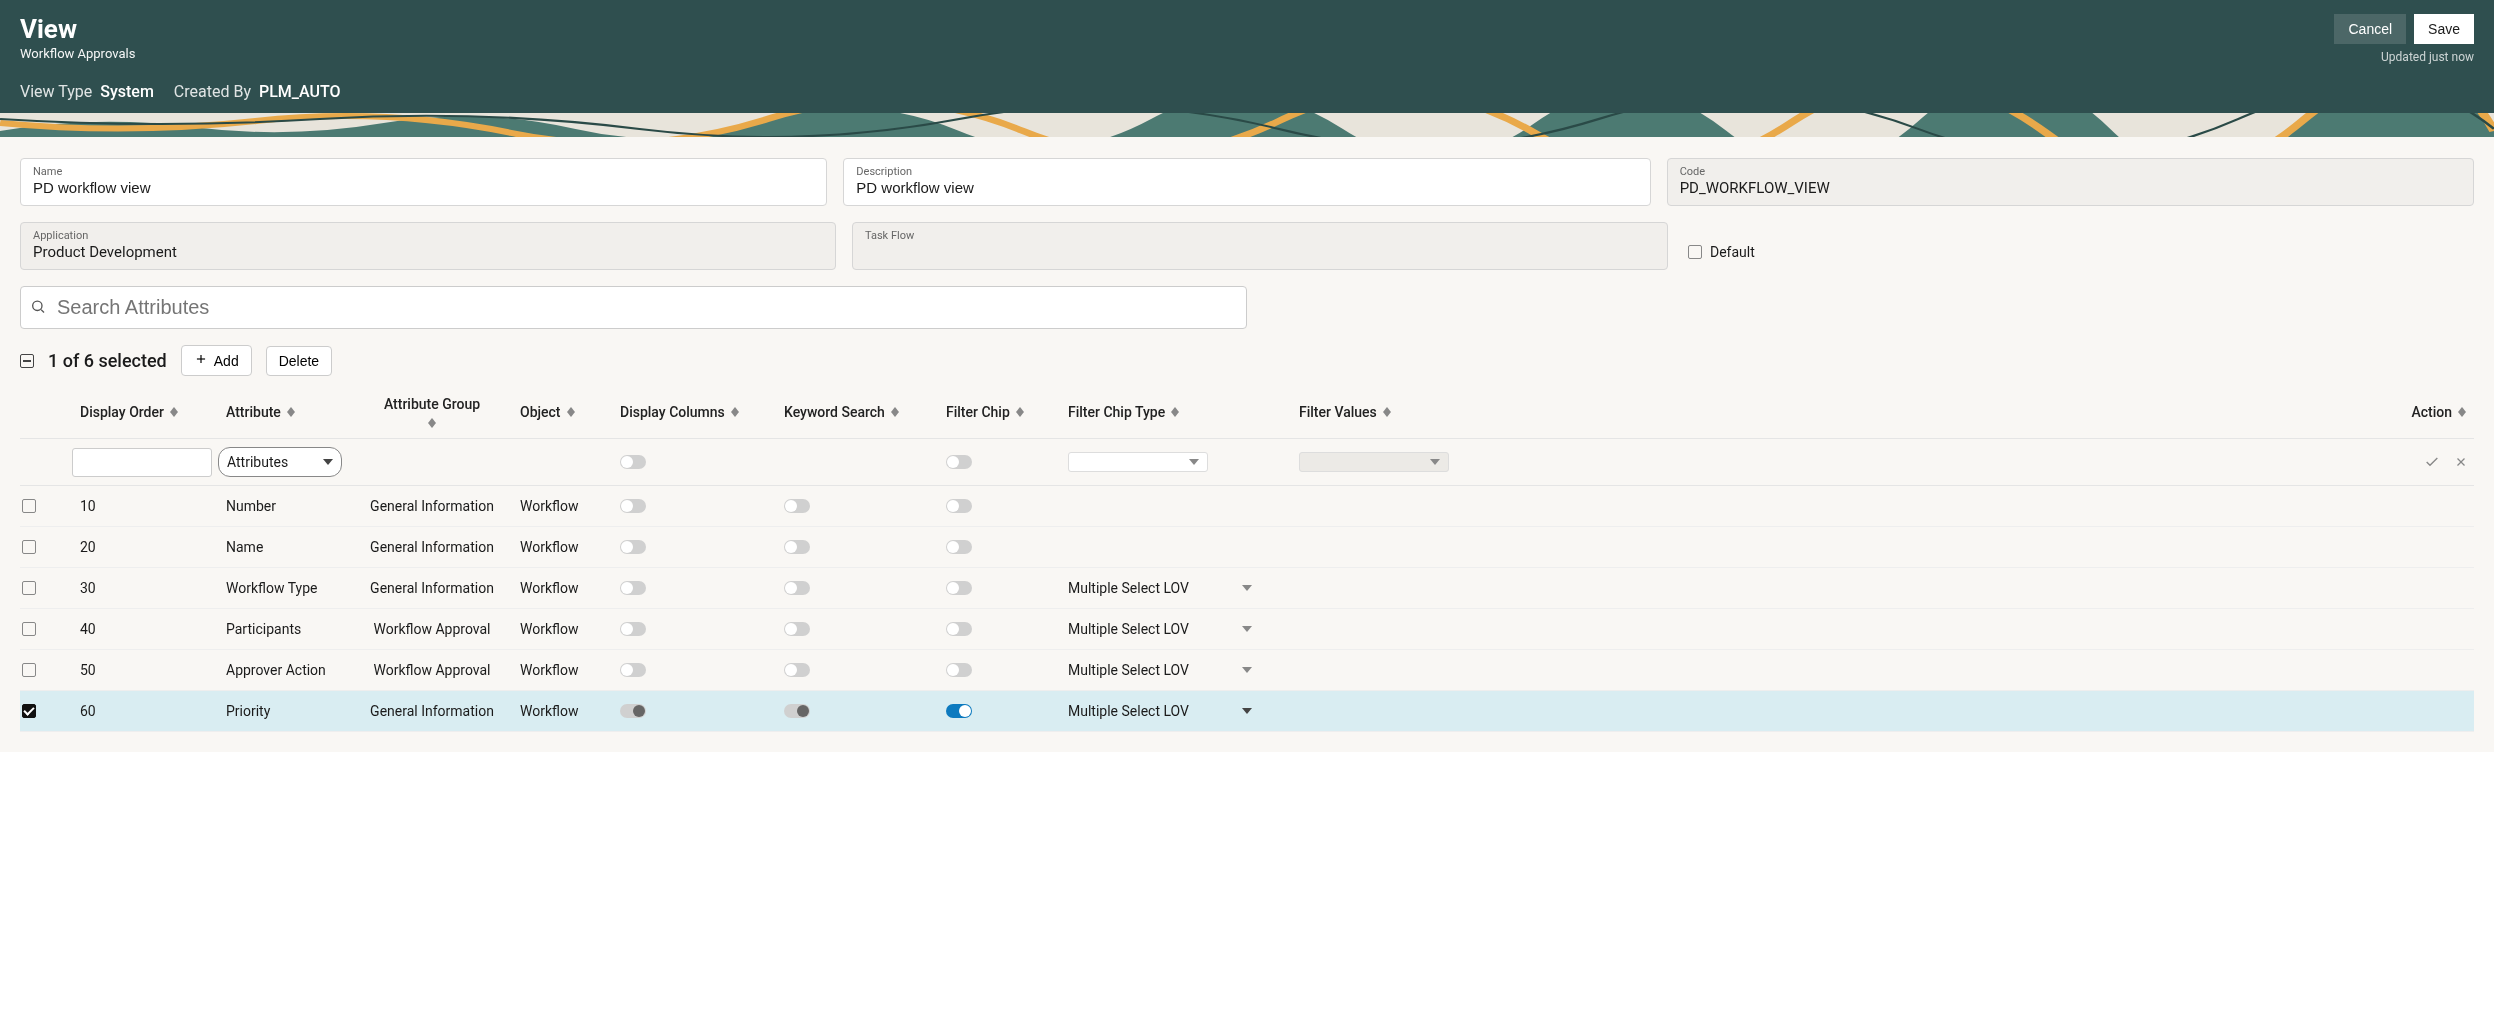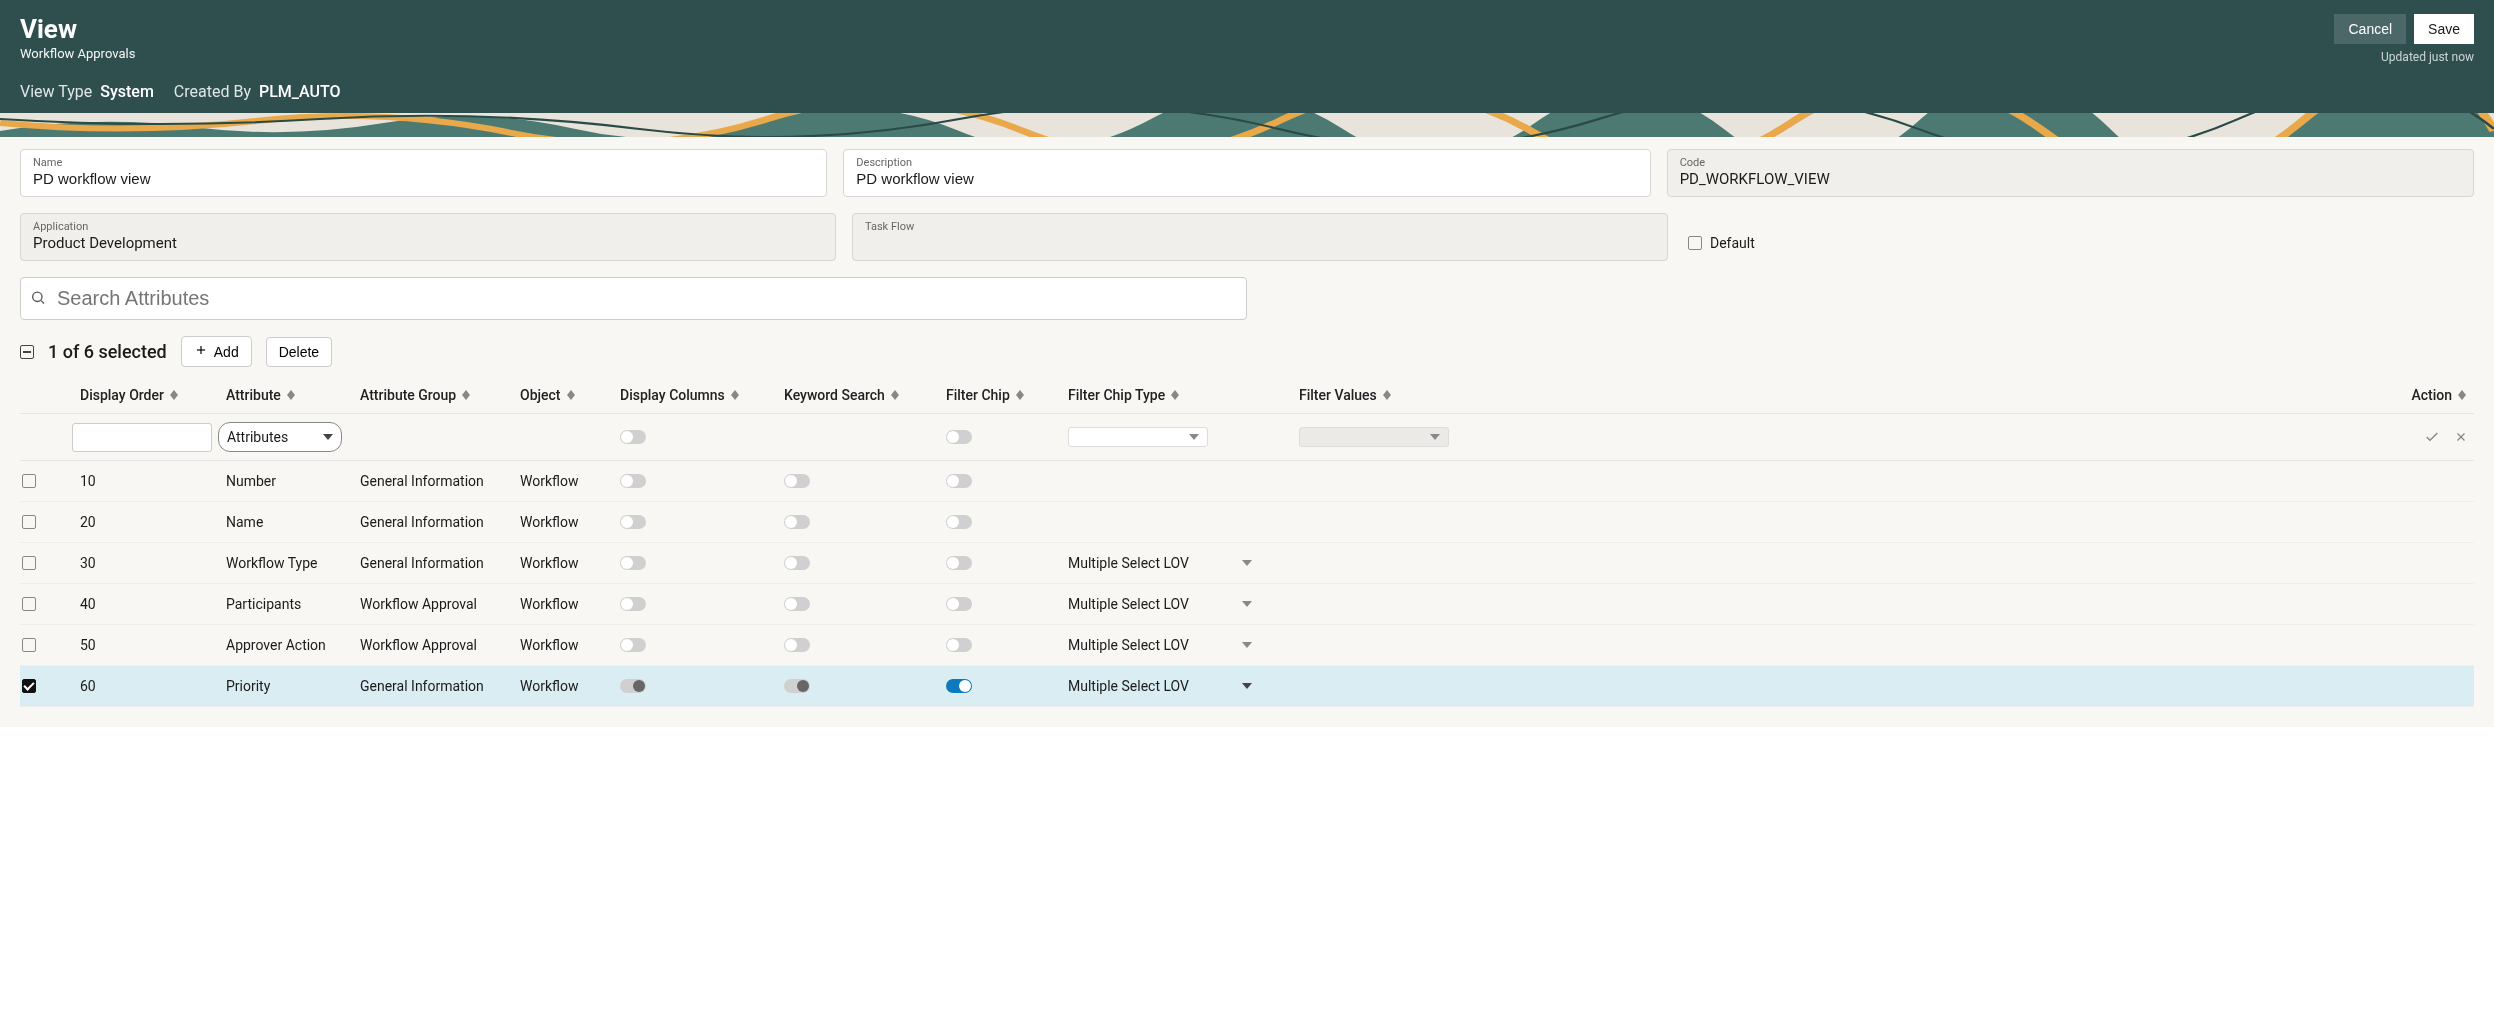--- a/index.html
+++ b/index.html
@@ -18,21 +18,21 @@
   .header-updated { font-size: 12px; color: rgba(255,255,255,0.75); margin-top: 6px; }
   .header-meta { display: flex; gap: 20px; margin-top: 18px; font-size: 16px; }
   .meta-label { opacity: 0.85; margin-right: 4px; }
   .meta-value { font-weight: 500; }
 
   
   .deco-band { height: 24px; overflow: hidden; position: relative; background: #2f4f4f; }
   .deco-band svg { width: 100%; height: 100%; display: block; }
 
   
-  .form-section { background: #f9f7f4; padding: 12px 20px 20px 20px; }
+  .form-section { background: #f9f7f4; padding: 21px 20px 20px 20px; }
   .card-row { display: flex; gap: 16px; margin-bottom: 16px; }
   .card { flex: 1; border: 1px solid #d6d6d6; border-radius: 4px; background: #fff; padding: 6px 12px 8px 12px; }
   .card.readonly { background: #f1efec; }
   .card .card-label { font-size: 11px; color: #666; }
   .card .card-value { font-size: 15px; color: #1b1b1b; margin-top: 1px; }
   .card input.card-value { border: none; outline: none; width: 100%; background: transparent; }
   .default-wrap { display: flex; align-items: center; gap: 8px; padding-top: 12px; padding-left: 4px; }
   .checkbox { width: 14px; height: 14px; border: 1.5px solid #888; border-radius: 2px; display: inline-block; cursor: pointer; }
 
   
@@ -47,21 +47,21 @@
   .selected-text { font-size: 18px; font-weight: 500; }
   .btn-outline { background: #fff; border: 1px solid #ccc; border-radius: 4px; padding: 6px 12px; font-size: 14px; display: inline-flex; align-items: center; gap: 6px; cursor: pointer; }
 
   
   .table { width: 100%; display: flex; flex-direction: column; }
   .thead { display: flex; align-items: center; padding: 10px 0; color: #222; font-weight: 500; }
   .cell { padding: 0 8px; display: flex; align-items: center; gap: 6px; }
   .col-check { width: 52px; justify-content: flex-start; padding-left: 2px; }
   .col-order { width: 146px; }
   .col-attr { width: 134px; }
-  .col-group { width: 160px; }
+  .col-group { width: 160px; flex-direction: column; }
   .col-obj { width: 100px; }
   .col-disp { width: 164px; }
   .col-kw { width: 162px; }
   .col-chip { width: 122px; }
   .col-chiptype { width: 231px; }
   .col-filterval { flex: 1; }
   .col-action { width: 70px; justify-content: flex-end; }
   .col-action-wide { width: 70px; justify-content: flex-end; gap: 14px; padding-right: 6px; }
 
   .sort-icon { display: inline-flex; flex-direction: column; line-height: 0; }

